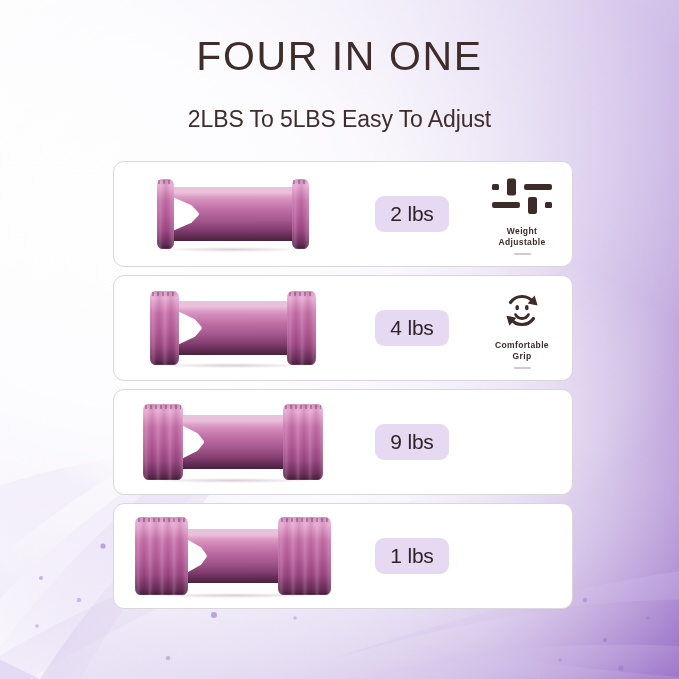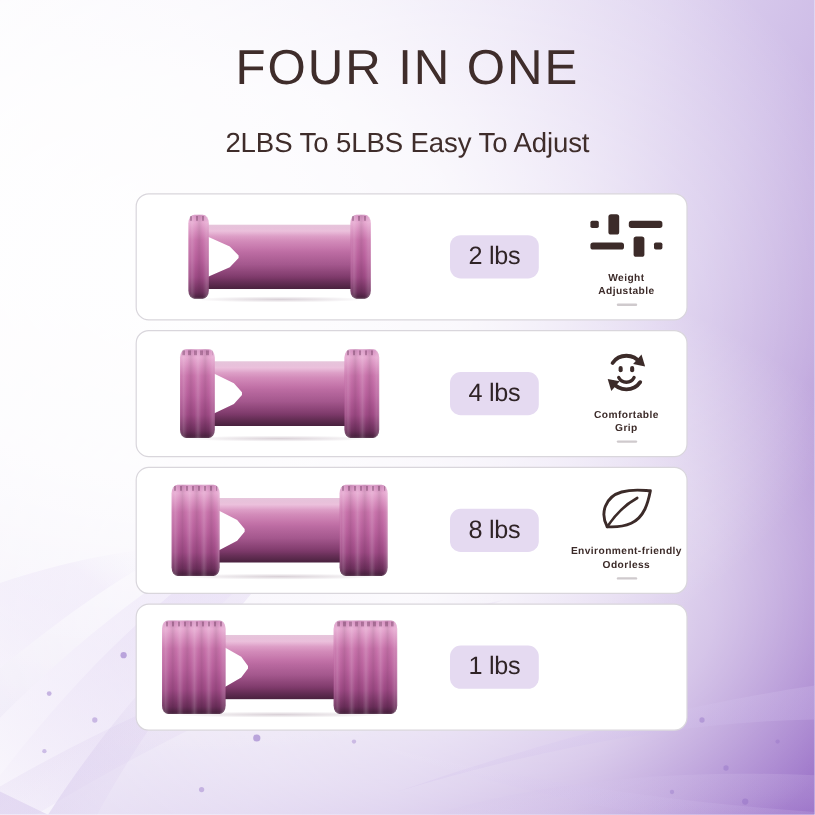--- a/index.html
+++ b/index.html
@@ -404,34 +404,23 @@
             <div class="db-plate" style="width:40px;height:76px;"></div>
             <div class="db-bar" style="width:104px;">
                 <div class="db-bar-inner"></div>
               </div>
             <div class="db-plate" style="width:40px;height:76px;"></div>
           </div>
         </div>
       </div>
 
       <div class="col-badge">
-        <span class="badge">8 lbs</span>
-      </div>
-
-      <div class="col-icon">
-        <div class="icon-art">
-          <svg width="48" height="38" viewBox="0 0 48 38">
-            <path class="ink-s" stroke-width="2.4" stroke-linejoin="round" stroke-linecap="round" d="M 8 33 C 2 22, 6 8, 20 4 C 31 1, 40 3, 44 3 C 42 13, 39 25, 28 30 C 19 34, 12 33, 8 33 Z"></path>
-            <path class="ink-s" stroke-width="2.2" stroke-linecap="round" d="M 8 33 C 14 24, 22 15, 33 9"></path>
-          </svg>
-        </div>
-        <div class="icon-label">Environment-friendly
-Odorless</div>
-        <div class="icon-rule"></div>
-      </div>
+        <span class="badge">9 lbs</span>
+      </div>
+
     </div>
 
     <div class="card">
       <div class="col-dumbbell">
         <div class="db">
           <div class="db-wrap">
             <div class="db-shadow"></div>
             <div class="db-plate" style="width:53px;height:78px;"></div>
             <div class="db-bar" style="width:94px;">
                 <div class="db-bar-inner"></div>

